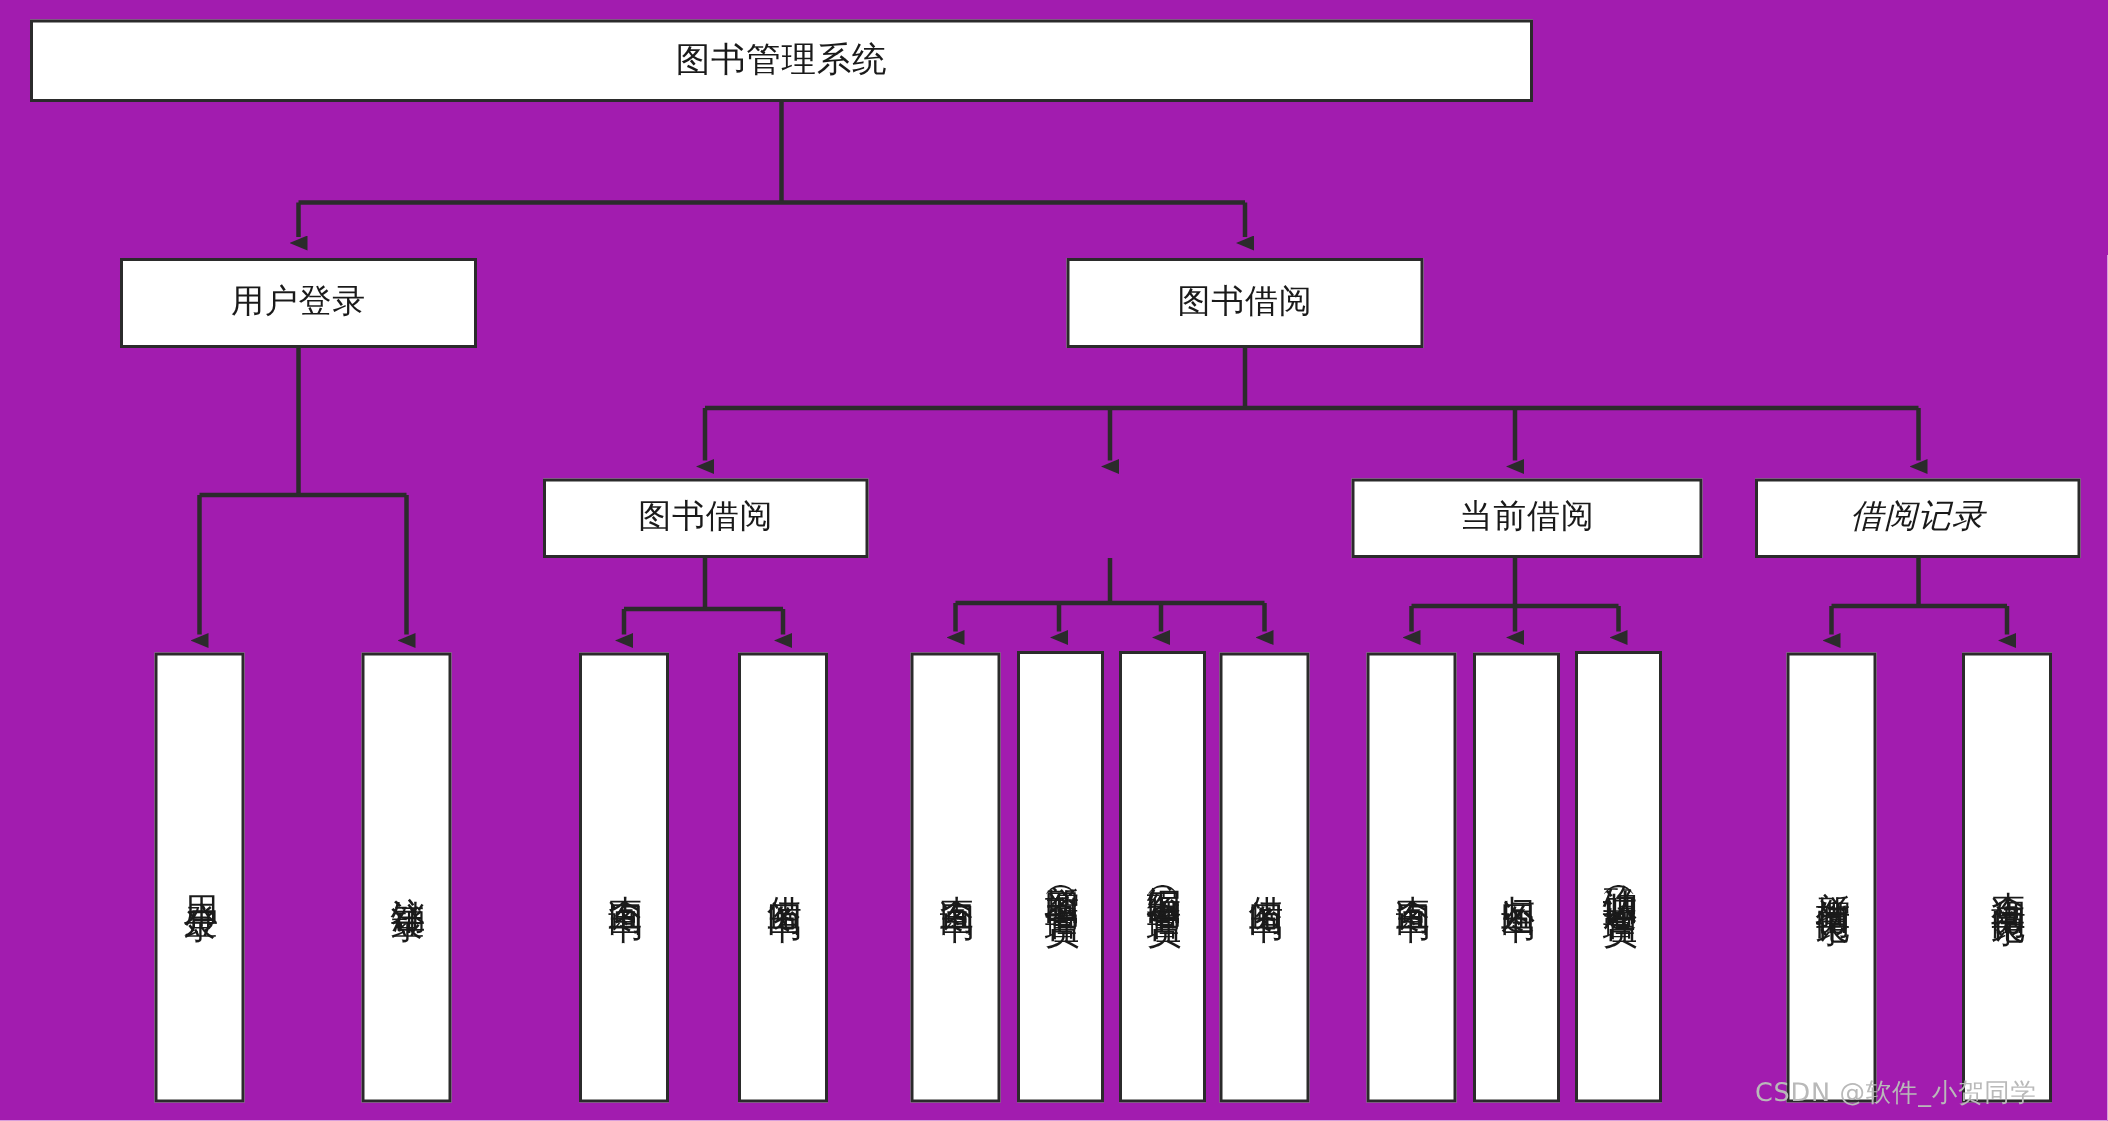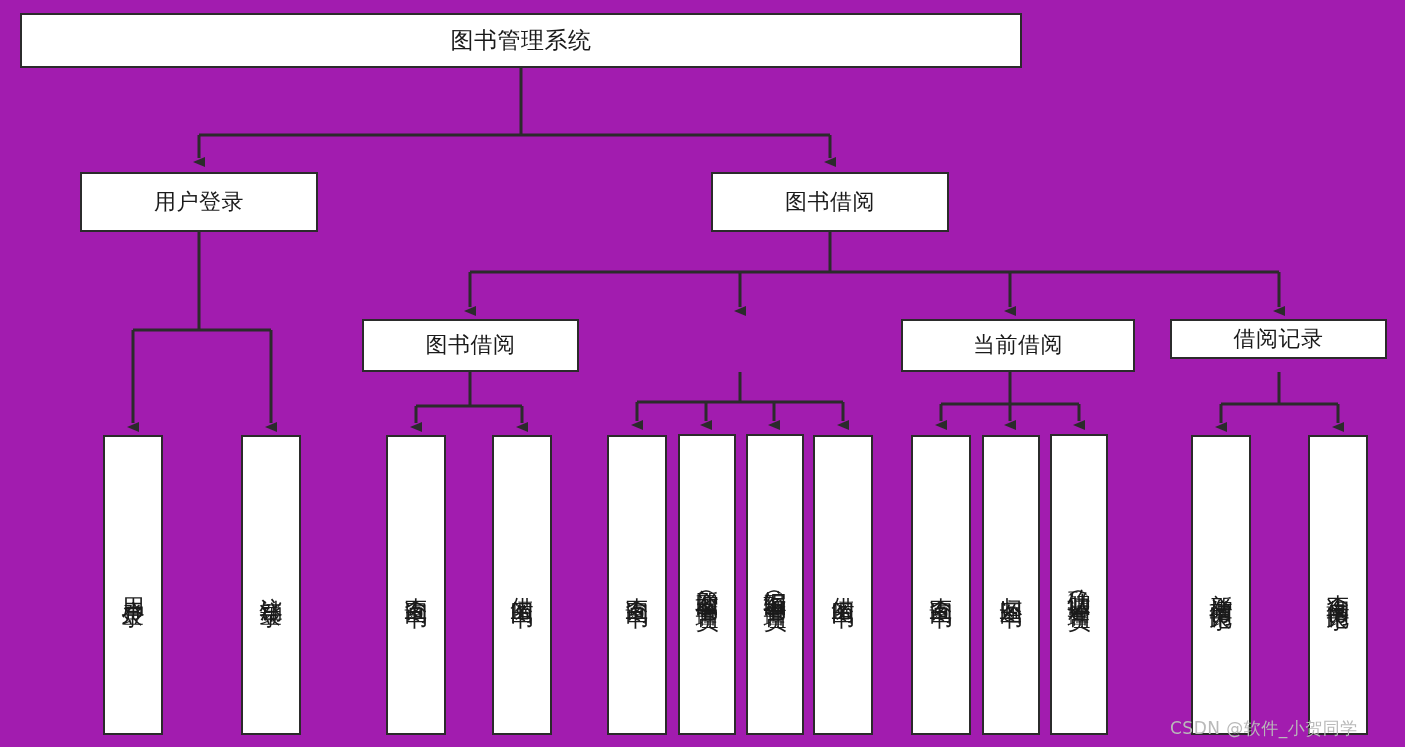--- a/index.html
+++ b/index.html
@@ -140,21 +140,21 @@
 
   <div class="node horiz" style="left:362px; top:319px; width:217px; height:53px;">
     <span class="label">图书借阅</span>
   </div>
 
 
   <div class="node horiz" style="left:901px; top:319px; width:234px; height:53px;">
     <span class="label">当前借阅</span>
   </div>
 
-  <div class="node horiz" style="left:1170px; top:319px; width:217px; height:40px;">
+  <div class="node horiz" style="left:1170px; top:319px; width:217px; height:53px;font-style:italic;">
     <span class="label">借阅记录</span>
   </div>
 
   <div class="node vert" style="left:103px; top:435px; width:60px; height:300px;">
     <span class="label">用户登录</span>
   </div>
 
   <div class="node vert" style="left:241px; top:435px; width:60px; height:300px;">
     <span class="label">注销登录</span>
   </div>

